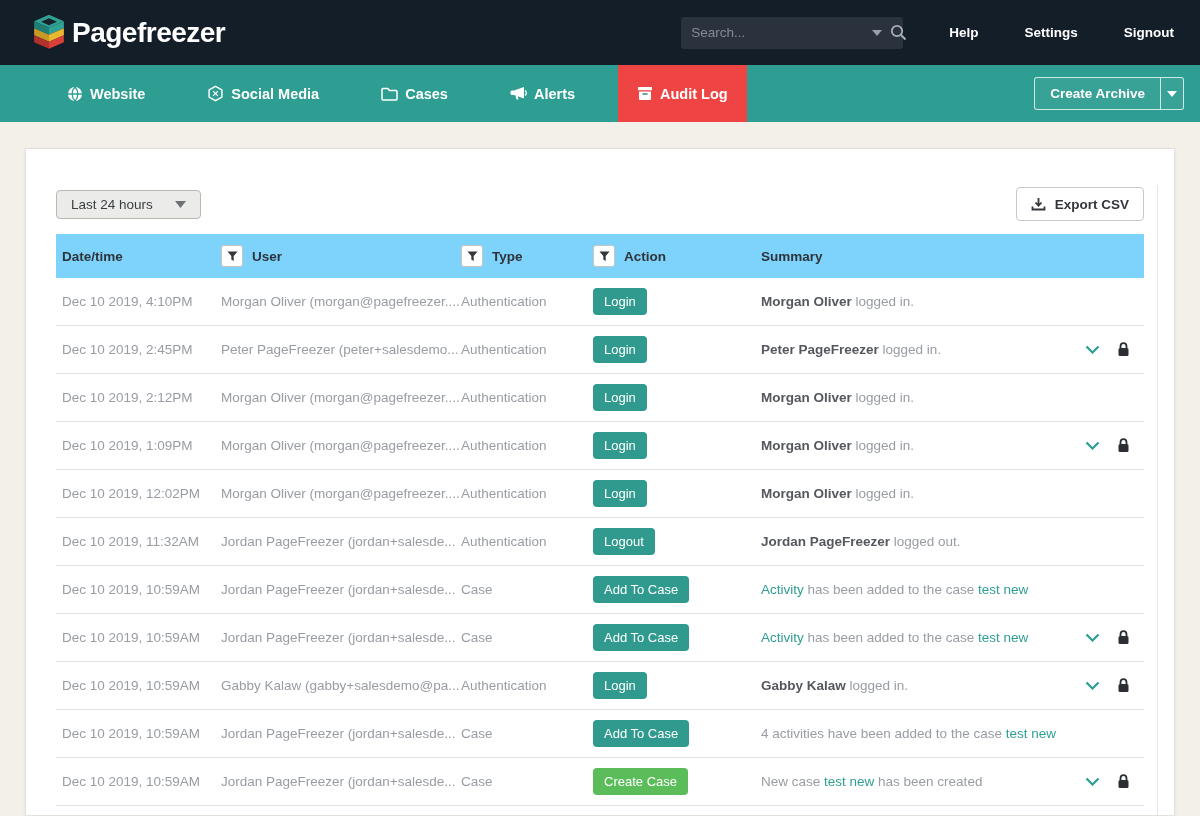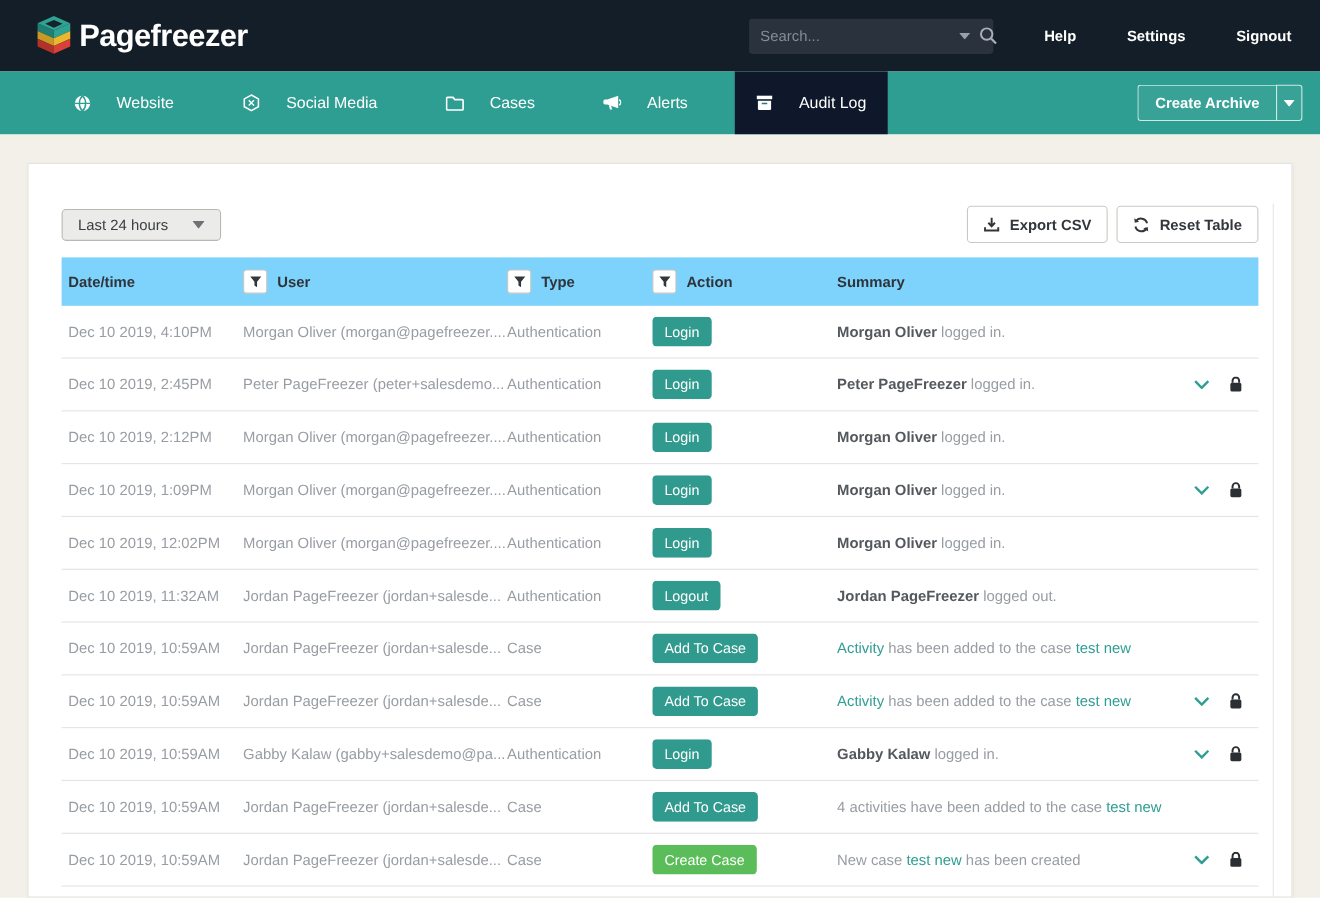--- a/index.html
+++ b/index.html
@@ -19,23 +19,23 @@
   .searchbox input::placeholder { color:#858c95; }
   .sb-caret { margin:0 8px 0 4px; display:flex; cursor:pointer; }
   .sb-mag { display:flex; cursor:pointer; }
   .toplinks { display:flex; align-items:flex-start; }
   .toplinks a { color:#ffffff; font-size:13.5px; font-weight:bold; text-decoration:none;
                 margin-left:46px; }
 
   
   .mainnav { height:57px; background:#2f9e92; display:flex; align-items:stretch;
              padding-left:48px; }
-  .nav-item { display:flex; align-items:center; gap:23px; color:#ffffff;
-              font-size:14.5px; font-weight:normal; padding:0 19px; cursor:pointer; }
-  .nav-item.active { background:#0f172a; }
+  .nav-item { display:flex; align-items:center; gap:7px; color:#ffffff;
+              font-size:14.5px; font-weight:bold; padding:0 19px; cursor:pointer; }
+  .nav-item.active { background:#ef4444; }
   .nav-item .nicon { display:flex; align-items:center; }
   .nav-spacer { flex:1; }
   .create-archive-wrap { display:flex; align-items:center; margin-right:16px; }
   .ca-btn { height:33px; background:rgba(255,255,255,0.05); border:1px solid rgba(255,255,255,0.75);
             border-right:none; border-radius:3px 0 0 3px; color:#ffffff; font-weight:bold;
             font-size:13.5px; padding:0 15px; cursor:pointer; font-family:inherit;text-align:center; }
   .ca-caret { height:33px; width:24px; background:rgba(255,255,255,0.05);
               border:1px solid rgba(255,255,255,0.75); border-radius:0 3px 3px 0;
               display:flex; align-items:center; justify-content:center; cursor:pointer; }
 
@@ -195,31 +195,20 @@
       </button>
       <span class="sp"></span>
       <button class="tool-btn">
         <span style="display:flex;">
           <svg width="15" height="15" viewBox="0 0 15 15">
             <path d="M7.5,1 v7 M4.5,5.5 l3,3.2 l3,-3.2" stroke="#33373c" stroke-width="1.8" fill="none"></path>
             <path d="M1.5,9.5 v3 h12 v-3" stroke="#33373c" stroke-width="1.8" fill="none"></path>
           </svg>
         </span>
         <span>Export CSV</span>
-      </button>
-      <button class="tool-btn">
-        <span style="display:flex;">
-          <svg width="15" height="15" viewBox="0 0 15 15">
-            <path d="M12.8,6 A5.6,5.6 0 0 0 2.6,4.4" stroke="#33373c" stroke-width="1.8" fill="none"></path>
-            <polygon points="1.2,1.5 1.6,5.6 5.6,4.6" fill="#33373c"></polygon>
-            <path d="M2.2,9 A5.6,5.6 0 0 0 12.4,10.6" stroke="#33373c" stroke-width="1.8" fill="none"></path>
-            <polygon points="13.8,13.5 13.4,9.4 9.4,10.4" fill="#33373c"></polygon>
-          </svg>
-        </span>
-        <span>Reset Table</span>
       </button>
     </div>
 
     <div class="grid thead">
       <div class="th first">
         <span>Date/time</span>
       </div>
       <div class="th">
         <span class="filter-btn">
           <svg width="11" height="11" viewBox="0 0 12 12">

